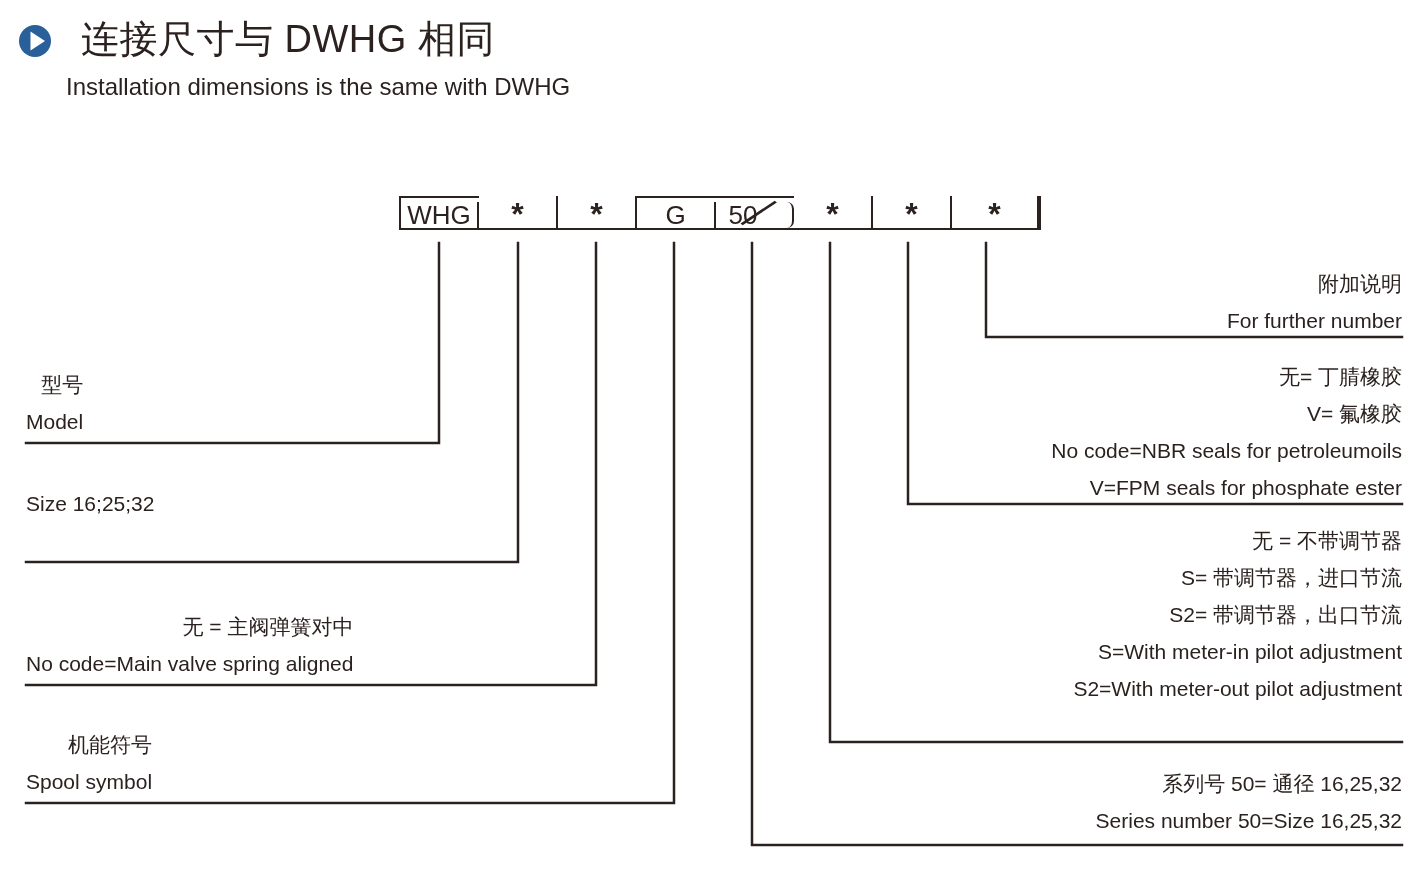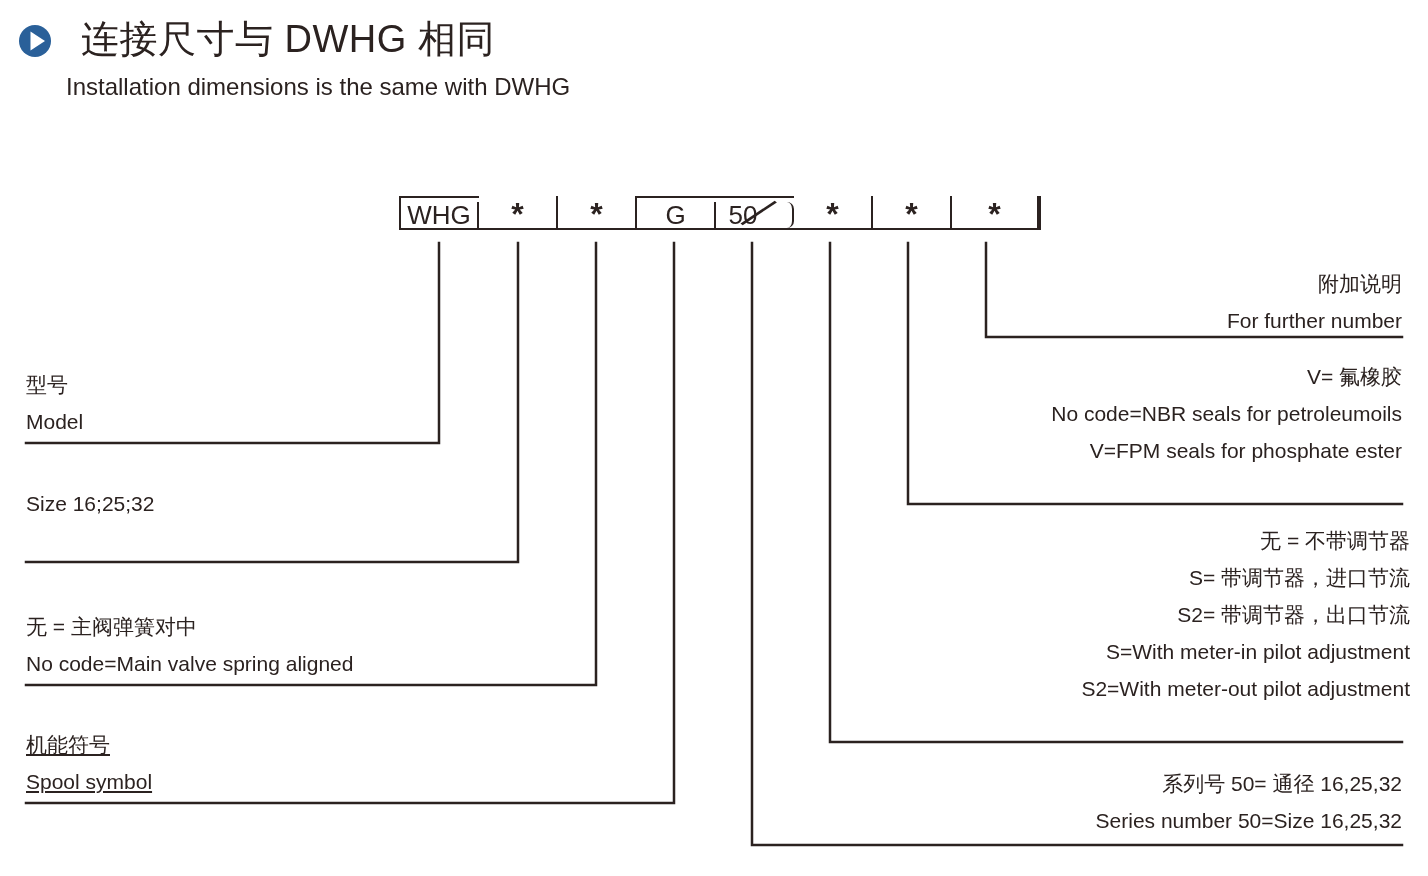--- a/index.html
+++ b/index.html
@@ -100,21 +100,21 @@
     pointer-events: none;
   }
 
   
   .lbl {
     position: absolute;
     font-size: 21px;
     line-height: 37px;
     white-space: nowrap;
   }
-  .lbl-left { text-align: left; }
+  .lbl-left { text-align: right; }
   .lbl-right { text-align: right; }
   .lbl .row { display: block; }
 </style>
 </head>
 <body>
 
 <div id="header">
   <svg id="bullet-icon" viewBox="0 0 34 34">
     <circle cx="17" cy="17" r="16" fill="#2a6099"></circle>
     <path d="M12.5 7.5 L27 17 L12.5 26.5 Z" fill="#ffffff"></path>
@@ -181,37 +181,38 @@
 
 <div class="lbl lbl-left" style="left:26px; top:485px;">
   <span class="row">Size 16;25;32</span>
 </div>
 
 <div class="lbl lbl-left" style="left:26px; top:608px;">
   <span class="row">无 = 主阀弹簧对中</span>
   <span class="row">No code=Main valve spring aligned</span>
 </div>
 
-<div class="lbl lbl-left" style="left:26px; top:726px;text-decoration:underline;">
+<div class="lbl lbl-left" style="left:26px; top:726px;">
   <span class="row">机能符号</span>
   <span class="row">Spool  symbol</span>
 </div>
 
 <div class="lbl lbl-right" style="right:26px; top:265px;">
   <span class="row">附加说明</span>
   <span class="row">For further number</span>
 </div>
 
 <div class="lbl lbl-right" style="right:26px; top:358px;">
+  <span class="row">无= 丁腈橡胶</span>
   <span class="row">V= 氟橡胶</span>
   <span class="row">No code=NBR seals for petroleumoils</span>
   <span class="row">V=FPM seals for phosphate ester</span>
 </div>
 
-<div class="lbl lbl-right" style="right:18px; top:522px;">
+<div class="lbl lbl-right" style="right:26px; top:522px;">
   <span class="row">无 = 不带调节器</span>
   <span class="row">S= 带调节器，进口节流</span>
   <span class="row">S2= 带调节器，出口节流</span>
   <span class="row">S=With meter-in pilot adjustment</span>
   <span class="row">S2=With meter-out pilot adjustment</span>
 </div>
 
 <div class="lbl lbl-right" style="right:26px; top:765px;">
   <span class="row">系列号 50= 通径 16,25,32</span>
   <span class="row">Series number 50=Size 16,25,32</span>

